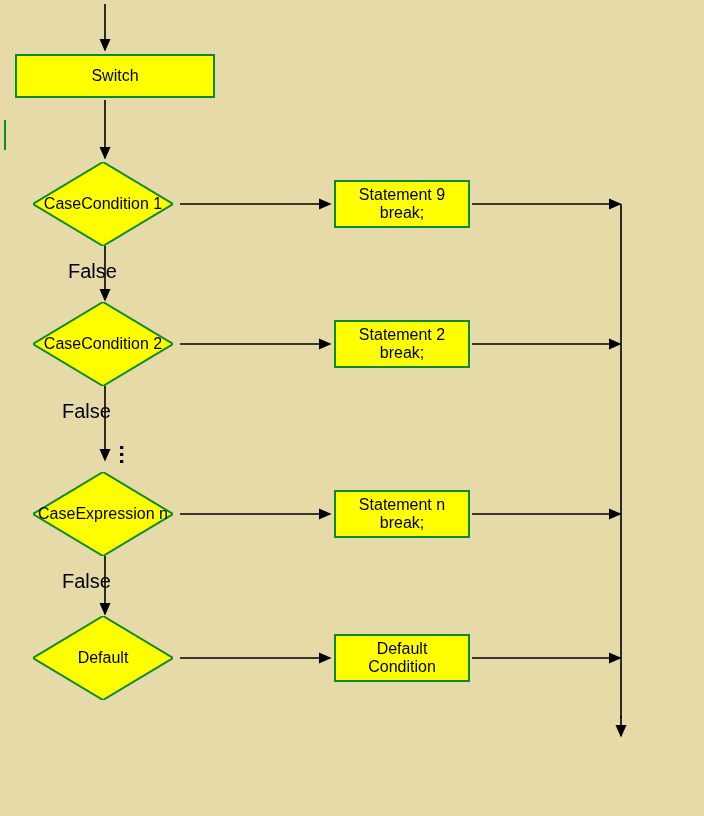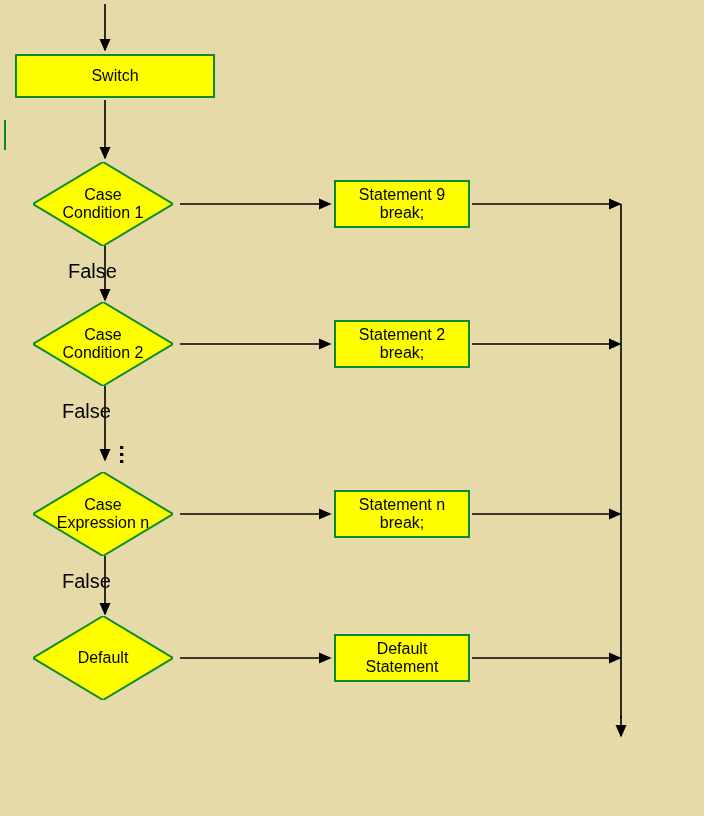--- a/index.html
+++ b/index.html
@@ -32,21 +32,21 @@
     height: 84px;
   }
   .diamond svg {
     position: absolute;
     inset: 0;
   }
   .diamond .dtext {
     position: absolute;
     inset: 0;
     display: flex;
-    flex-direction: column;
+    flex-direction: row;
     align-items: center;
     justify-content: center;
     text-align: center;
   }
   .arrow { position: absolute; }
   .lbl { position: absolute; font-size: 20px; }
   .ellipsis {
     position: absolute;
     font-size: 22px;
     font-weight: bold;
@@ -156,17 +156,17 @@
   <svg viewBox="0 0 140 84">
         <polygon points="70,0 140,42 70,84 0,42" fill="#ffff00" stroke="#0b8a2a" stroke-width="2"></polygon>
       </svg>
   <div class="dtext">
     <div>Default</div>
   </div>
 </div>
 
 <div class="rect-box" style="left:334px; top:634px; width:136px; height:48px;">
   <div>Default</div>
-  <div>Statement</div>
+  <div>Condition</div>
 </div>
 
 
 </div>
 
 </body></html>

